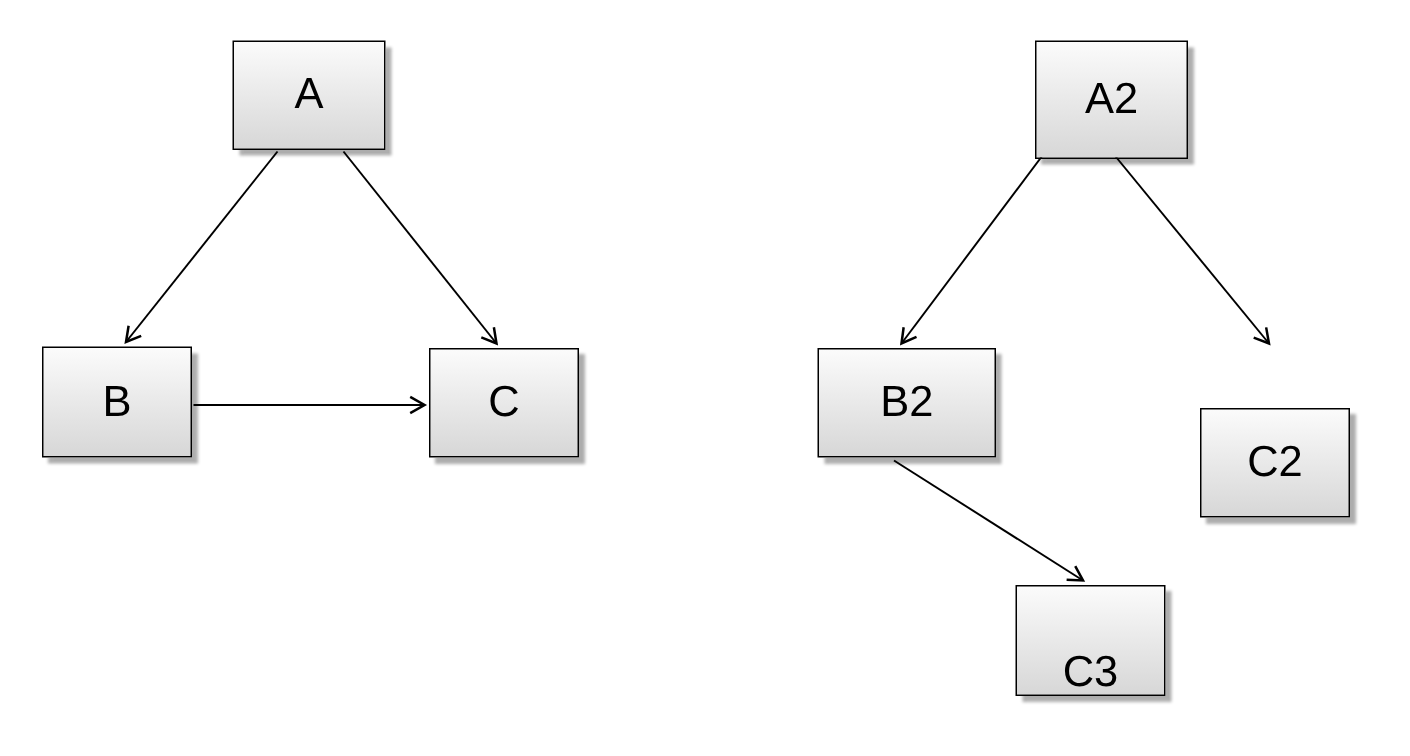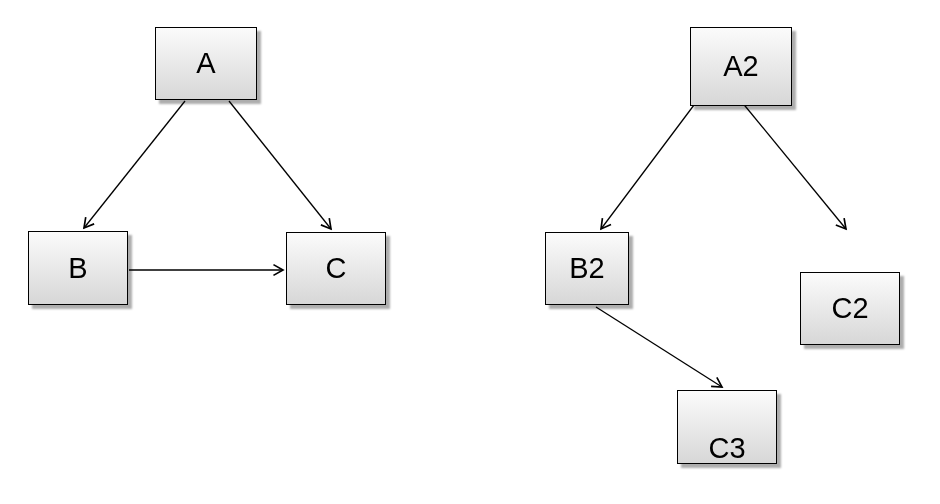--- a/index.html
+++ b/index.html
@@ -38,21 +38,21 @@
     color: #000000;
     line-height: 1;
     user-select: none;
   }
   
   .pos-a  { left: 155px; top: 27px;  width: 102px; height: 73px; }
   .pos-b  { left: 28px;  top: 231px; width: 100px; height: 74px; }
   .pos-c  { left: 286px; top: 232px; width: 100px; height: 73px; }
   
   .pos-a2 { left: 666px; top: 27px;  width: 102px; height: 79px; margin-left: 24px; }
-  .pos-b2 { left: 545px; top: 232px; width: 84px; height: 73px; }
+  .pos-b2 { left: 545px; top: 232px; width: 119px; height: 73px; }
   .pos-c2 { left: 800px; top: 232px; width: 100px; height: 73px; margin-top: 40px; }
   .pos-c3 { left: 677px; top: 390px; width: 100px; height: 74px; align-items: flex-end; }
 </style>
 </head>
 <body>
 
 <div id="canvas">
 
   <svg id="edge-layer" viewBox="0 0 940 504" xmlns="http://www.w3.org/2000/svg">
     <defs>

